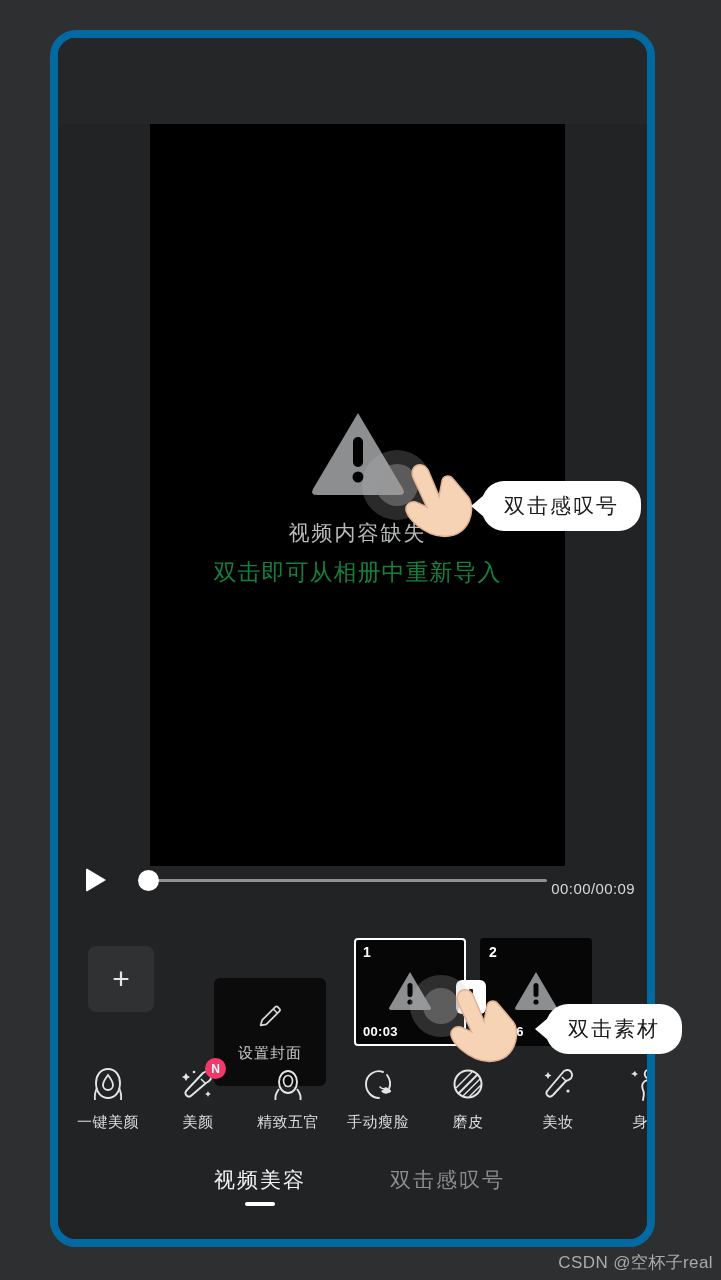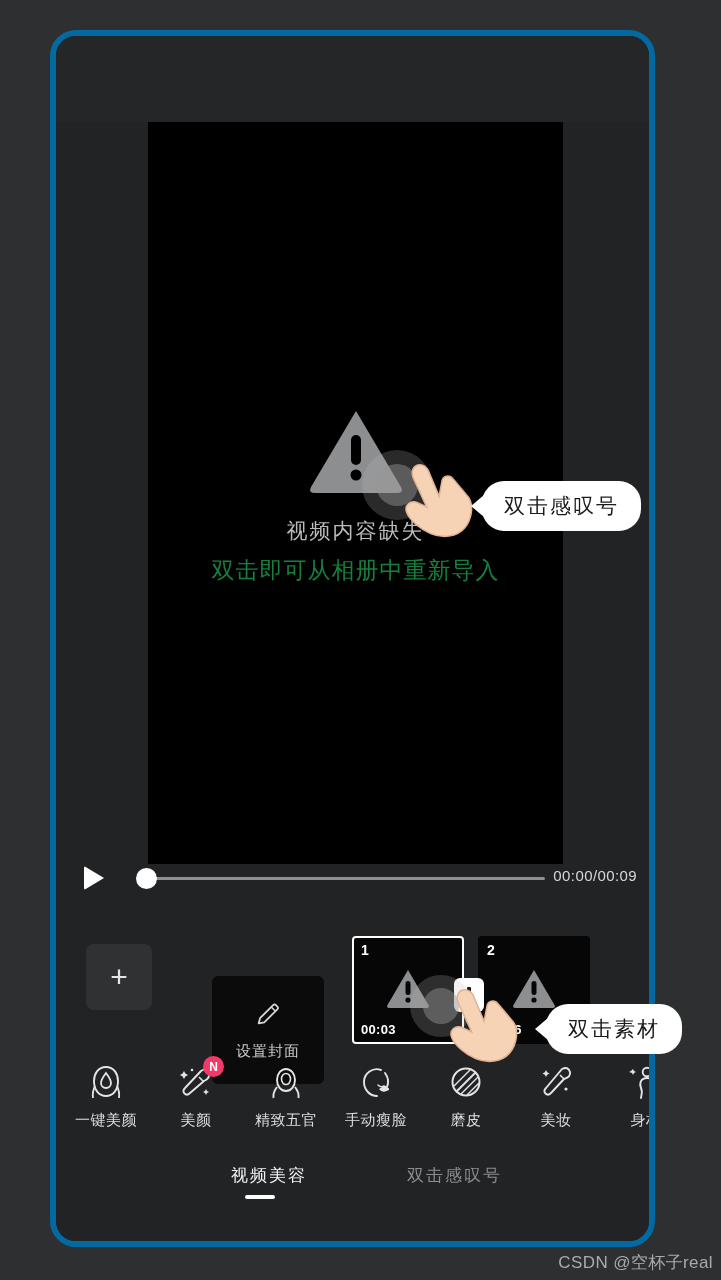--- a/index.html
+++ b/index.html
@@ -9,21 +9,21 @@
     font-family:"Liberation Sans", "DejaVu Sans", sans-serif;
     overflow:hidden;
   }
   #root { position:relative; width:721px; height:1280px; background:#2e2f31; }
 
   
   .phone-frame{
     position:absolute; left:50px; top:30px;
     width:605px; height:1217px;
     background:#212224;
-    border:6px solid #0369a1;
+    border:8px solid #0369a1;
     border-radius:26px;
     overflow:hidden;
   }
   .app-bg{ position:absolute; inset:0; background:#222325; }
 
   
   .top-bar{ position:absolute; left:0; top:0; width:100%; height:86px; background:#252628; }
 
   
   .video-area{
@@ -56,21 +56,21 @@
   }
   .track{
     position:absolute; left:92px; top:13px; width:397px; height:3px;
     background:#8e9093; border-radius:2px;
   }
   .knob{
     position:absolute; left:80px; top:4px; width:21px; height:21px;
     background:#ffffff; border-radius:50%;
   }
   .time-label{
-    position:absolute; right:12px; top:3px;
+    position:absolute; right:12px; top:14px;
     color:#d6d8da; font-size:15px; letter-spacing:0.4px;
     font-family:"Liberation Sans", sans-serif;
   }
 
   
   .timeline{ position:absolute; left:0; top:870px; width:100%; height:148px; }
   .add-clip{
     position:absolute; left:30px; top:38px; width:66px; height:66px;
     background:#303133; border-radius:8px;
     display:flex; align-items:center; justify-content:center;
@@ -126,21 +126,21 @@
     font-size:12px; font-weight:bold;
     display:flex; align-items:center; justify-content:center;
   }
 
   
   .tabs{ position:absolute; left:0; top:1128px; width:100%; height:64px; }
   .tab{
     position:absolute; top:0; display:flex; flex-direction:column;
     align-items:center; gap:8px;
   }
-  .tab-label{ font-size:17px; letter-spacing:2px;margin-left:19px; }
+  .tab-label{ font-size:21px; letter-spacing:2px; }
   .tab-active .tab-label{ color:#f2f3f4; }
   .tab-inactive .tab-label{ color:#8b8d8f; }
   .tab-underline{ width:30px; height:4px; background:#ffffff; border-radius:3px; }
 
   
   .tip{
     position:absolute;
     background:#ffffff; color:#1a1a1a;
     border-radius:22px;
     font-size:21px; letter-spacing:2px;

